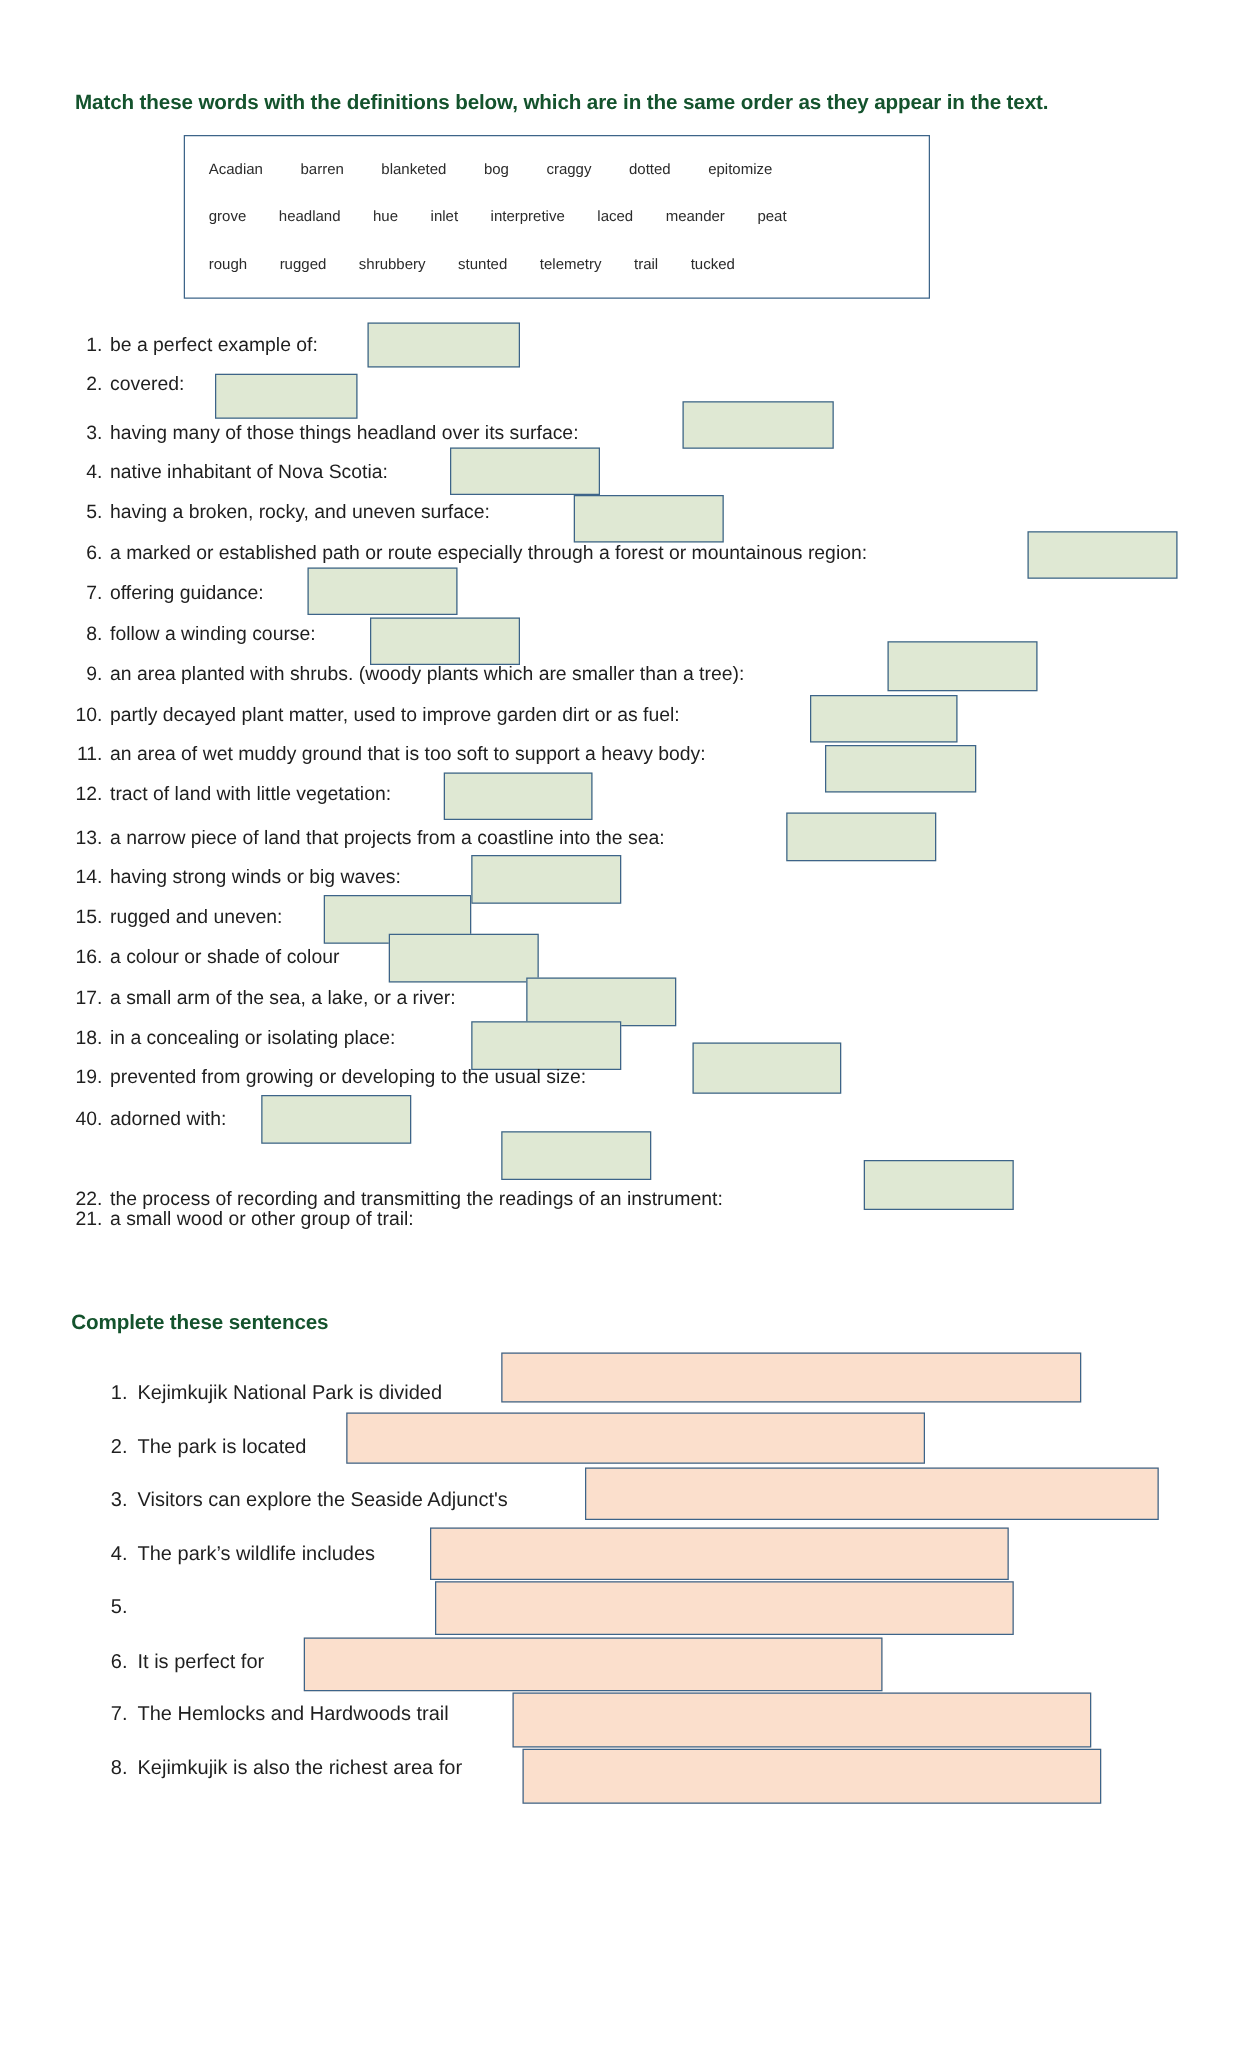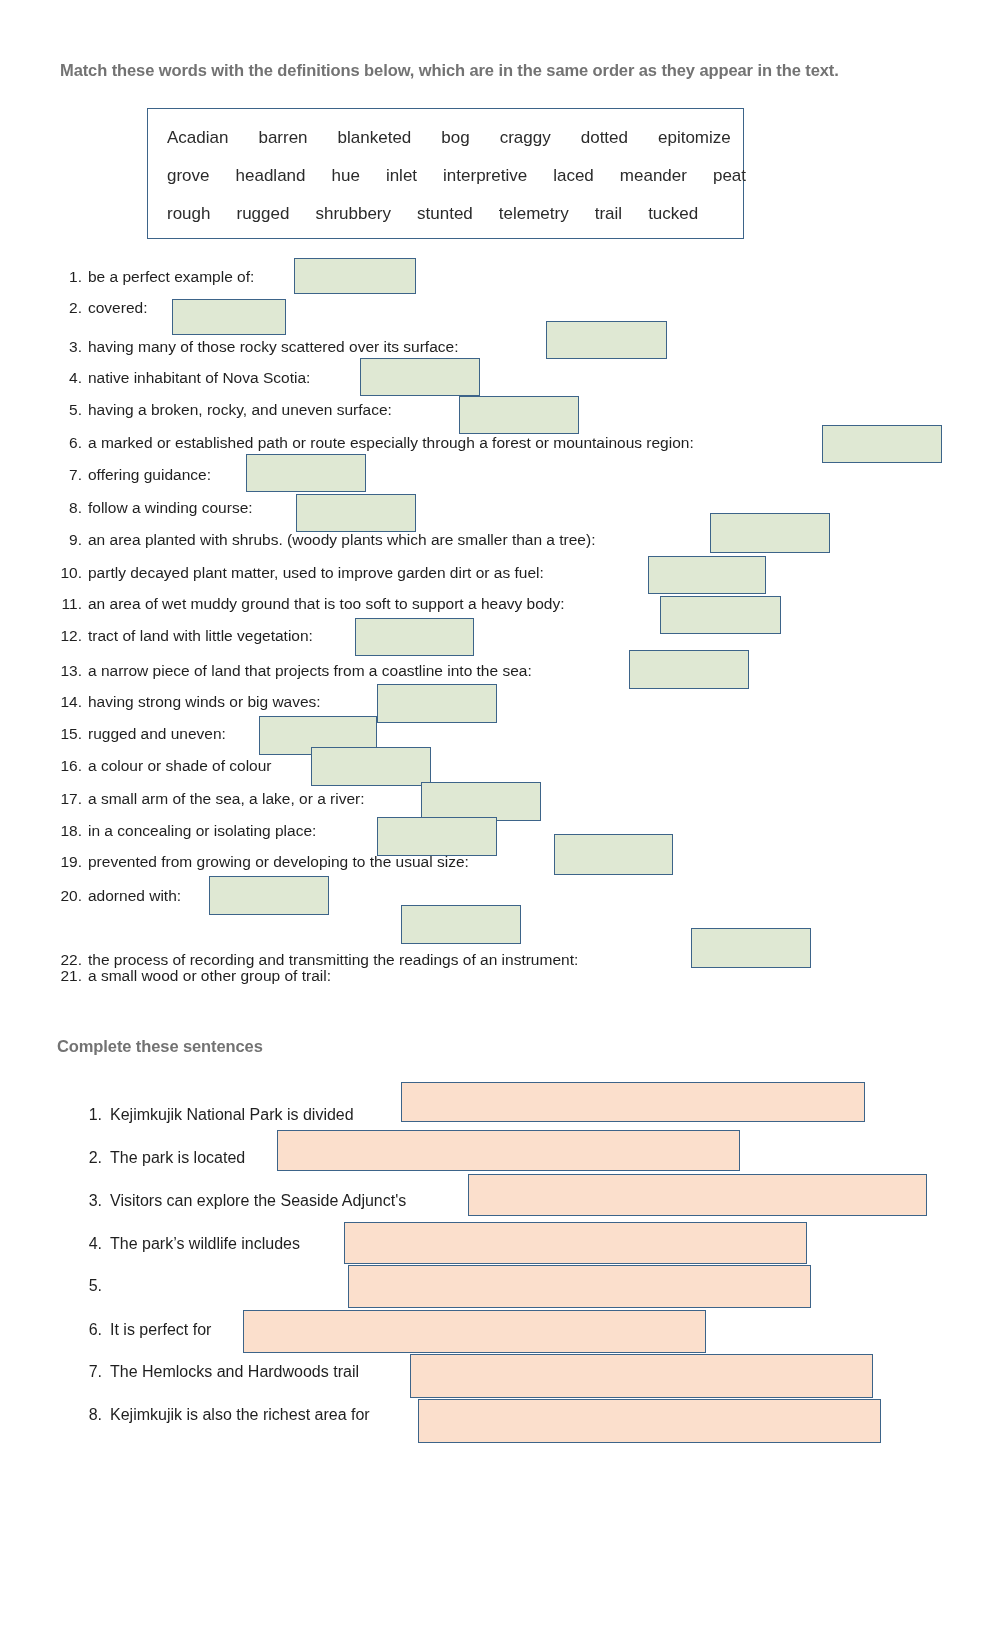--- a/index.html
+++ b/index.html
@@ -21,22 +21,23 @@
     width: 1000px;
     height: 1643px;
   }
 
   
   .section-heading {
     position: absolute;
     font-size: 16.5px;
     font-weight: bold;
     line-height: 1.48;
-    color: #737373;
+    color: #14532d;
     letter-spacing: -0.1px;
+    margin-top: 12px;
   }
   #match-heading {
     left: 60px;
     top: 58px;
     width: 845px;
   }
   #complete-heading {
     left: 57px;
     top: 1034px;
   }
@@ -48,21 +49,21 @@
     top: 108px;
     width: 597px;
     height: 131px;
     border: 1.4px solid #3d6489;
     box-sizing: border-box;
     background: #ffffff;
   }
   .wordbank-row {
     position: absolute;
     left: 19px;
-    font-size: 17px;
+    font-size: 12px;
     color: #2b2b2b;
     white-space: nowrap;
   }
   .wordbank-row .w { display: inline-block; }
   #wb-row-0 { top: 19px; }
   #wb-row-1 { top: 57px; }
   #wb-row-2 { top: 95px; }
 
   
   .q-row {
@@ -122,21 +123,21 @@
         <div class="q-text">be a perfect example of:</div>
       </div>
       <div class="answer-box green" style="left: 294px; top: 258px; width: 122px; height: 36px;"></div>
       <div class="q-row" style="top: 292px;">
         <div class="q-num">2.</div>
         <div class="q-text">covered:</div>
       </div>
       <div class="answer-box green" style="left: 172px; top: 299px; width: 114px; height: 36px;"></div>
       <div class="q-row" style="top: 331px;">
         <div class="q-num">3.</div>
-        <div class="q-text">having many of those rocky scattered over its surface:</div>
+        <div class="q-text">having many of those things headland over its surface:</div>
       </div>
       <div class="answer-box green" style="left: 546px; top: 321px; width: 121px; height: 38px;"></div>
       <div class="q-row" style="top: 362px;">
         <div class="q-num">4.</div>
         <div class="q-text">native inhabitant of Nova Scotia:</div>
       </div>
       <div class="answer-box green" style="left: 360px; top: 358px; width: 120px; height: 38px;"></div>
       <div class="q-row" style="top: 394px;">
         <div class="q-num">5.</div>
         <div class="q-text">having a broken, rocky, and uneven surface:</div>
@@ -206,21 +207,21 @@
         <div class="q-num">18.</div>
         <div class="q-text">in a concealing or isolating place:</div>
       </div>
       <div class="answer-box green" style="left: 377px; top: 817px; width: 120px; height: 39px;"></div>
       <div class="q-row" style="top: 846px;">
         <div class="q-num">19.</div>
         <div class="q-text">prevented from growing or developing to the usual size:</div>
       </div>
       <div class="answer-box green" style="left: 554px; top: 834px; width: 119px; height: 41px;"></div>
       <div class="q-row" style="top: 880px;">
-        <div class="q-num">20.</div>
+        <div class="q-num">40.</div>
         <div class="q-text">adorned with:</div>
       </div>
       <div class="answer-box green" style="left: 209px; top: 876px; width: 120px; height: 39px;"></div>
       <div class="q-row" style="top: 960px;">
         <div class="q-num">21.</div>
         <div class="q-text">a small wood or other group of trail:</div>
       </div>
       <div class="answer-box green" style="left: 401px; top: 905px; width: 120px; height: 39px;"></div>
       <div class="q-row" style="top: 944px;">
         <div class="q-num">22.</div>

